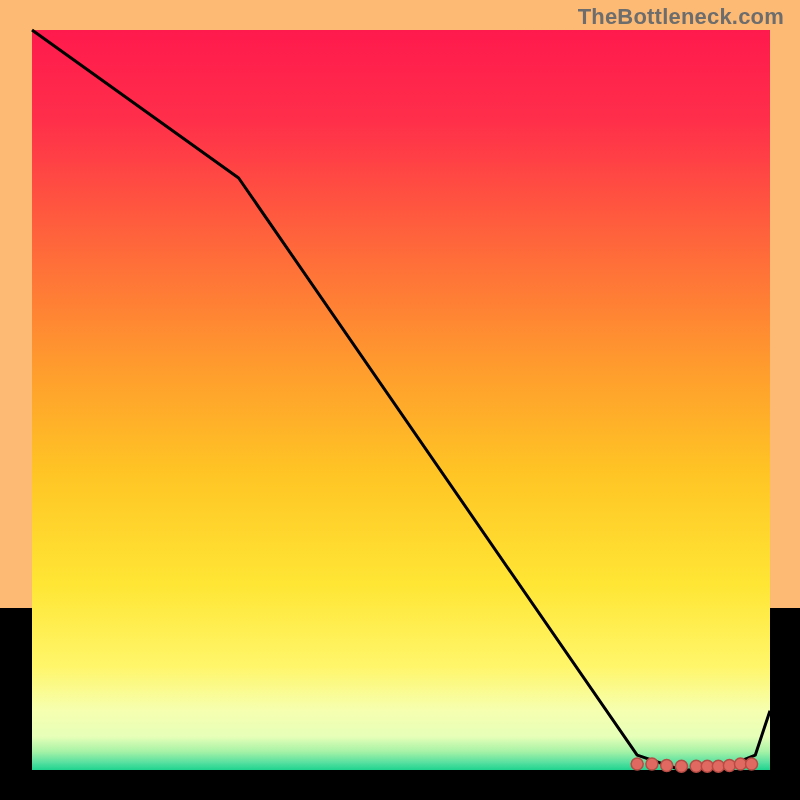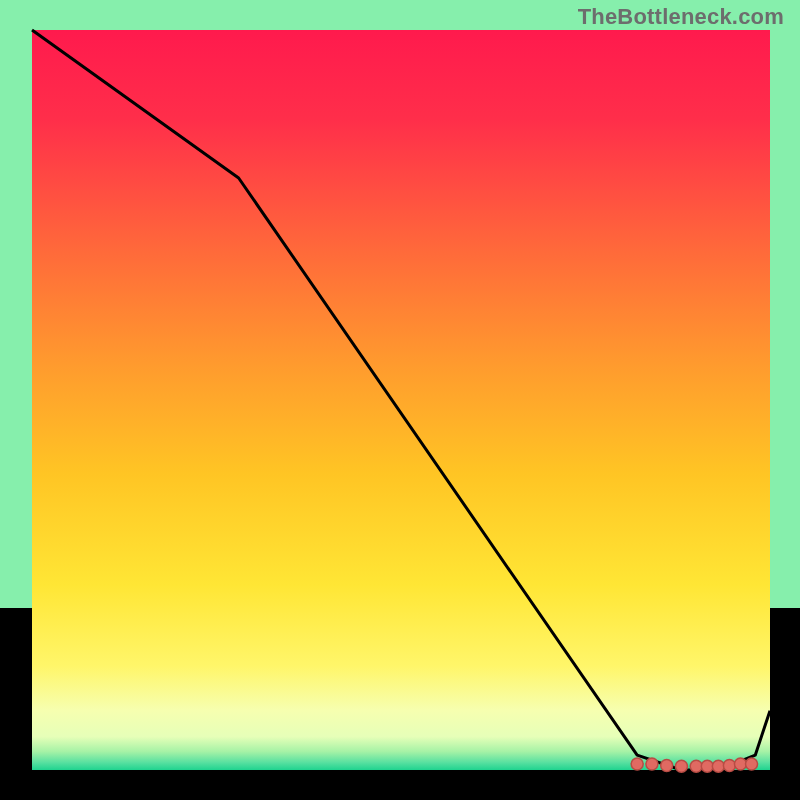--- a/index.html
+++ b/index.html
@@ -1,17 +1,17 @@
 <!DOCTYPE html>
 <html><head>
 <meta charset="utf-8">
 <style>
   * { margin: 0; padding: 0; box-sizing: border-box; }
   html, body { width: 800px; height: 800px; background: #000; overflow: hidden; }
-  .stage { position: relative; width: 800px; height: 608px; background: #86efac; }
+  .stage { position: relative; width: 800px; height: 608px; background: #fdba74; }
   .watermark {
     position: absolute;
     top: 4px; right: 16px;
     font-family: Arial, Helvetica, sans-serif;
     font-size: 22px;
     font-weight: 600;
     color: #6d6d6d;
     letter-spacing: 0.2px;
   }
   .plot-wrap { position: absolute; inset: 0; }

